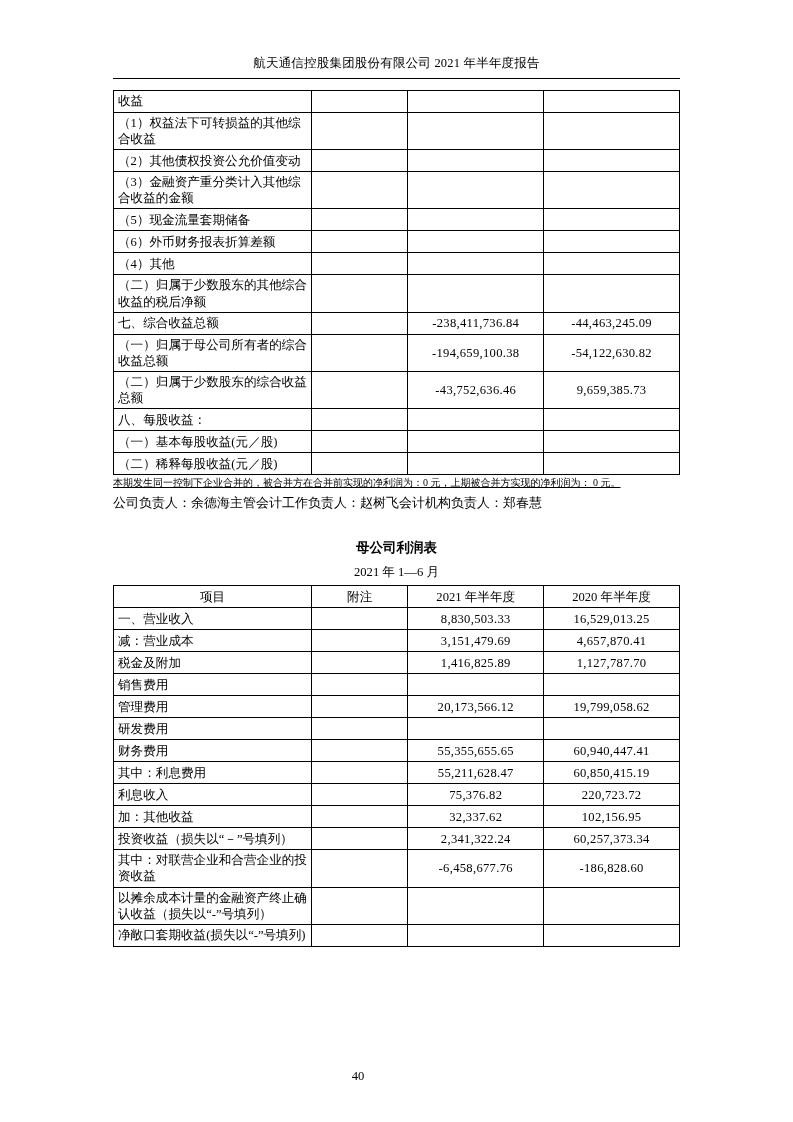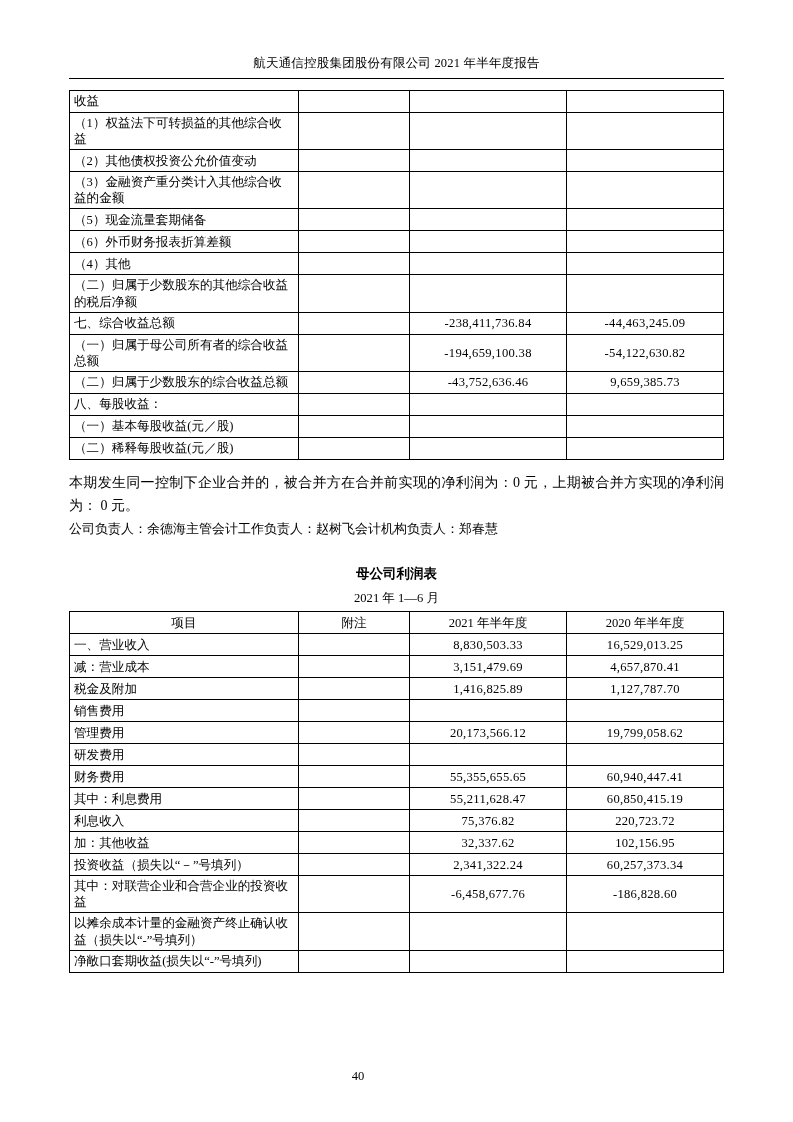--- a/index.html
+++ b/index.html
@@ -12,21 +12,21 @@
     height: 1122px;
     font-family: "Liberation Serif", "DejaVu Serif", serif;
     color: #000000;
     position: relative;
   }
   .page {
     position: relative;
     width: 793px;
     height: 1122px;
     box-sizing: border-box;
-    padding: 0 69px;
+    padding: 0 113px;
   }
   .header {
     text-align: center;
     font-size: 12.5px;
     padding-top: 55px;
     letter-spacing: 0.2px;
   }
   .header-rule {
     border: none;
     border-top: 1px solid #000;
@@ -48,25 +48,25 @@
   }
   .c-label { text-align: left; }
   .c-num { text-align: center; white-space: nowrap; letter-spacing: 0.3px; }
   .indent1 { padding-left: 14px; }
   .indent2 { padding-left: 26px; }
   .indent3 { padding-left: 38px; }
 
   .tbl1 { margin-top: 11px; }
 
   .para {
-    font-size: 14px;
+    font-size: 10px;
     line-height: 1.62;
-    margin-top: 12px;
     text-align: justify;
     text-indent: 0;
+    text-decoration: underline;
   }
   .para2 {
     font-size: 13px;
     line-height: 1.62;
     margin-top: 1px;
   }
   .sect-title {
     text-align: center;
     font-weight: bold;
     font-size: 13.5px;

